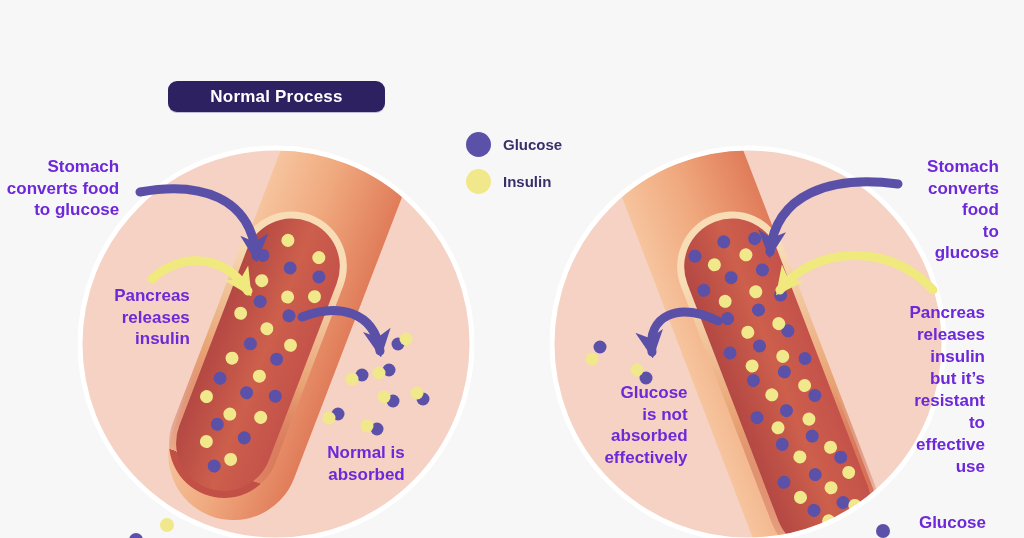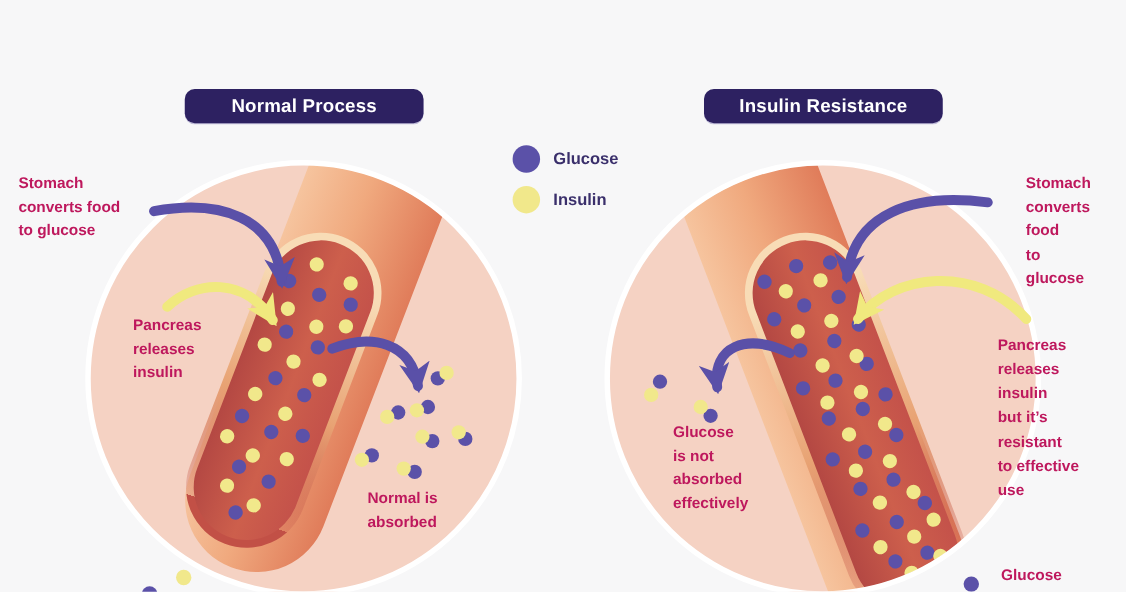--- a/index.html
+++ b/index.html
@@ -20,22 +20,22 @@
   .pill-left{left:168px;}
   .pill-right{left:640px;}
   .legend{position:absolute;left:466px;top:103px;}
   .legend-row{display:flex;align-items:center;height:26px;margin-bottom:11px;}
   .legend-dot{width:25px;height:25px;border-radius:50%;margin-right:12px;flex:0 0 auto;}
   .legend-dot.glucose{background:#5b51a8;}
   .legend-dot.insulin{background:#f1e88b;}
   .legend-label{font-weight:bold;font-size:15px;color:#3a2f6b;}
   .callout{
     position:absolute;transform:translateX(-50%);
-    color:#be185d;font-weight:bold;font-size:14px;line-height:21.5px;
-    text-align:left;white-space:pre-line;
+    color:#6d28d9;font-weight:bold;font-size:17px;line-height:21.5px;
+    text-align:right;white-space:pre-line;
   }
   .co-stomach-l{left:63px;top:128px;}
   .co-pancreas-l{left:152px;top:257px;}
   .co-absorbed{left:366px;top:414px;}
   .co-stomach-r{left:963px;top:128px;}
   .co-pancreas-r{left:946px;top:274px;line-height:22px;}
   .co-notabsorbed{left:646px;top:354px;}
   .co-increase{left:948px;top:484px;}
 </style>
 </head>
@@ -213,23 +213,20 @@
         <circle cx="868" cy="538" r="7" fill="#f1e88b"></circle>
       </g>
     <path d="M898,156 C 830,147 776,166 770,224" fill="none" stroke="#5a50a8" stroke-width="9" stroke-linecap="round" marker-end="url(#headPurple)"></path>
     <path d="M933,262 C 888,212 812,220 780,262" fill="none" stroke="#f0e97e" stroke-width="9" stroke-linecap="round" marker-end="url(#headYellow)"></path>
     <path d="M718,293 C 678,274 647,287 652,324" fill="none" stroke="#5a50a8" stroke-width="9" stroke-linecap="round" marker-end="url(#headPurple)"></path>
   </svg>
 
   <div class="title-pill pill-left">
     <span>Normal Process</span>
   </div>
-  <div class="title-pill pill-right">
-    <span>Insulin Resistance</span>
-  </div>
 
   <div class="legend">
     <div class="legend-row">
       <span class="legend-dot glucose"></span>
       <span class="legend-label">Glucose</span>
     </div>
     <div class="legend-row">
       <span class="legend-dot insulin"></span>
       <span class="legend-label">Insulin</span>
     </div>

